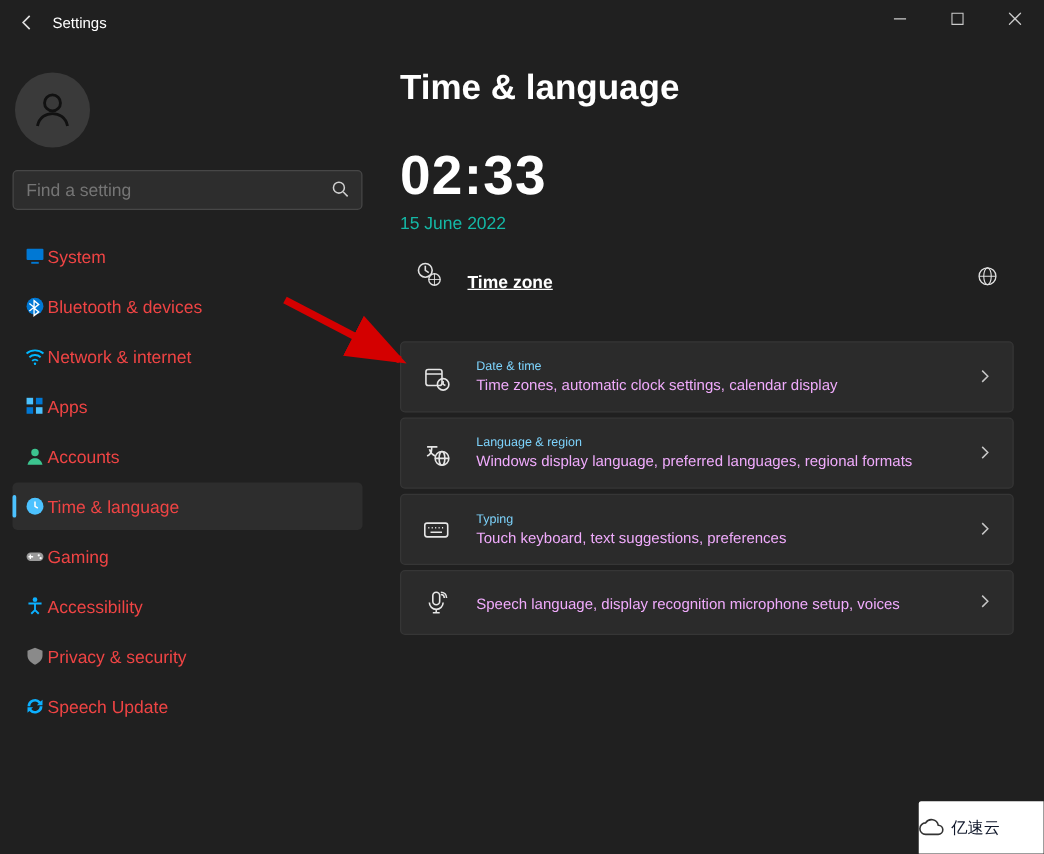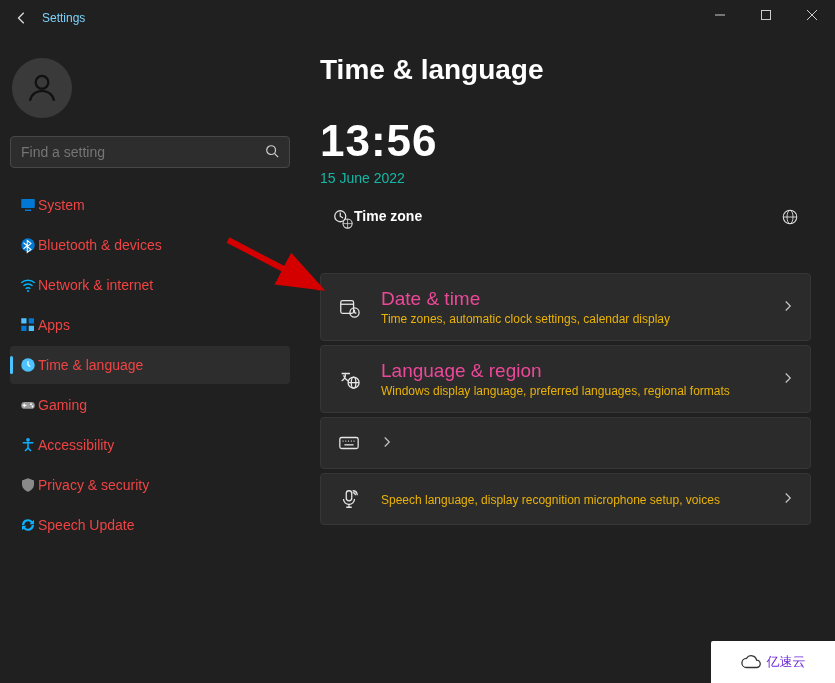--- a/index.html
+++ b/index.html
@@ -14,21 +14,21 @@
   }
   
   .titlebar {
     height: 36px; display: flex; align-items: center;
     padding-left: 8px;
   }
   .titlebar .back {
     width: 28px; height: 28px; display: flex; align-items: center; justify-content: center;
     color: #ddd; cursor: default;
   }
-  .titlebar .title { font-size: 12px; color: #7dd3fc; margin-left: 6px; }
+  .titlebar .title { font-size: 12px; color: #ffffff; margin-left: 6px; }
   .win-controls { position: absolute; top: 0; right: 0; display: flex; }
   .win-btn { width: 46px; height: 30px; display: flex; align-items: center; justify-content: center; color: #ccc; }
   
   .app { display: flex; height: calc(100% - 36px); }
   .sidebar { width: 300px; padding: 12px 10px 0 10px; }
   .content { flex: 1; padding: 18px 24px 0 20px; overflow: auto; }
   
   .avatar {
     width: 60px; height: 60px; border-radius: 50%;
     background: #3a3a3a; display: flex; align-items: center; justify-content: center;
@@ -56,44 +56,44 @@
   .nav-item.selected::before {
     content: ""; position: absolute; left: 0; top: 10px; bottom: 10px;
     width: 3px; background: #4cc2ff; border-radius: 2px;
   }
   .nav-item .nicon { width: 20px; height: 20px; display: flex; align-items: center; justify-content: center; }
   
   .page-title { font-size: 28px; font-weight: 600; margin-bottom: 30px; }
   .clock { font-size: 44px; font-weight: 600; letter-spacing: 1px; }
   .date { font-size: 14px; color: #14b8a6; margin-top: 4px; margin-bottom: 18px; }
   .tz-row {
-    display: flex; align-items: flex-start; 
-    padding: 4px 12px; margin-bottom: 36px;
+    display: flex; align-items: flex-end; gap: 20px;
+    padding: 4px 12px; margin-bottom: 36px; text-decoration: underline;
   }
   .tz-row .tz-label { font-size: 14px; font-weight: 600; flex: 1; }
   .tz-row .tz-icon, .tz-row .tz-globe { color: #e0e0e0; }
   
   .cards { display: flex; flex-direction: column; gap: 4px; }
   .card {
     background: #2b2b2b; border: 1px solid #363636; border-radius: 4px;
     display: flex; align-items: center; gap: 20px;
     padding: 14px 16px; cursor: default;
   }
   .card .cicon { width: 24px; display: flex; align-items: center; justify-content: center; color: #e6e6e6; }
   .card .ctext { flex: 1; }
-  .card .ctitle { font-size: 19px; color: #ec4899; }
-  .card .cdesc { font-size: 12px; color: #eab308; margin-top: 2px; }
+  .card .ctitle { font-size: 10px; color: #7dd3fc; }
+  .card .cdesc { font-size: 12px; color: #f0abfc; margin-top: 2px; }
   .card .chev { color: #c6c6c6; }
   
   .arrow { position: absolute; left: 210px; top: 220px; pointer-events: none; }
   
   .watermark {
     position: absolute; right: 0; bottom: 0;
-    background: #ffffff; color: #6d28d9;
-    width: 124px; height: 42px; display: flex; align-items: center; justify-content: center;
+    background: #ffffff; color: #0f172a;
+    width: 100px; height: 42px; display: flex; align-items: center; justify-content: flex-start;
     font-size: 13px; border-top-left-radius: 2px;
   }
   .watermark svg { margin-right: 4px; }
 </style>
 </head>
 <body>
 
 <div class="titlebar">
   <div class="back">
     <svg width="14" height="14" viewBox="0 0 16 16">
@@ -171,20 +171,29 @@
           <span class="nicon">
             <svg width="18" height="18" viewBox="0 0 24 24">
               <rect x="3" y="3" width="7" height="7" fill="#4cc2ff"></rect>
               <rect x="13" y="3" width="7" height="7" fill="#0078d4"></rect>
               <rect x="3" y="13" width="7" height="7" fill="#0078d4"></rect>
               <rect x="13" y="13" width="7" height="7" fill="#4cc2ff"></rect>
             </svg>
           </span>
           <span>Apps</span>
         </div>
+        <div class="nav-item">
+          <span class="nicon">
+            <svg width="18" height="18" viewBox="0 0 24 24">
+              <circle cx="12" cy="8" r="4" fill="#3cc48f"></circle>
+              <path d="M4 21c1-5 5-7 8-7s7 2 8 7z" fill="#3cc48f"></path>
+            </svg>
+          </span>
+          <span>Accounts</span>
+        </div>
         <div class="nav-item selected">
           <span class="nicon">
             <svg width="18" height="18" viewBox="0 0 24 24">
               <circle cx="12" cy="12" r="9" fill="#4cc2ff"></circle>
               <path d="M12 7v5l3 2" stroke="#fff" stroke-width="1.6" fill="none"></path>
             </svg>
           </span>
           <span>Time &amp; language</span>
         </div>
         <div class="nav-item">
@@ -222,21 +231,21 @@
               <path d="M20 12a8 8 0 01-14 5l-2 2v-6h6l-2 2a5 5 0 009-3" fill="#0cb0ff"></path>
             </svg>
           </span>
           <span>Speech Update</span>
         </div>
       </div>
   </div>
 
   <div class="content">
     <div class="page-title">Time &amp; language</div>
-    <div class="clock">13:56</div>
+    <div class="clock">02:33</div>
     <div class="date">15 June 2022</div>
 
     <div class="tz-row">
       <span class="tz-icon">
         <svg width="22" height="22" viewBox="0 0 24 24">
             <circle cx="9" cy="9" r="6" stroke="#e0e0e0" stroke-width="1.4" fill="none"></circle>
             <path d="M9 5v4l3 2" stroke="#e0e0e0" stroke-width="1.4" fill="none"></path>
             <circle cx="17" cy="17" r="5" stroke="#e0e0e0" stroke-width="1.2" fill="#202020"></circle>
             <path d="M12 17h10M17 12v10" stroke="#e0e0e0" stroke-width="0.8"></path>
           </svg>
@@ -295,20 +304,24 @@
             <svg width="22" height="22" viewBox="0 0 24 24">
               <rect x="2" y="6" width="20" height="12" rx="2" stroke="#e6e6e6" stroke-width="1.4" fill="none"></rect>
               <line x1="5" y1="10" x2="6" y2="10" stroke="#e6e6e6" stroke-width="1.4" fill="none"></line>
               <line x1="8" y1="10" x2="9" y2="10" stroke="#e6e6e6" stroke-width="1.4" fill="none"></line>
               <line x1="11" y1="10" x2="12" y2="10" stroke="#e6e6e6" stroke-width="1.4" fill="none"></line>
               <line x1="14" y1="10" x2="15" y2="10" stroke="#e6e6e6" stroke-width="1.4" fill="none"></line>
               <line x1="17" y1="10" x2="18" y2="10" stroke="#e6e6e6" stroke-width="1.4" fill="none"></line>
               <line x1="7" y1="14" x2="17" y2="14" stroke="#e6e6e6" stroke-width="1.4" fill="none"></line>
             </svg>
           </span>
+    <span class="ctext">
+      <div class="ctitle">Typing</div>
+      <div class="cdesc">Touch keyboard, text suggestions, preferences</div>
+    </span>
     <span class="chev">
       <svg width="12" height="12" viewBox="0 0 16 16">
               <path d="M5 2l6 6-6 6" stroke="#c6c6c6" stroke-width="1.6" fill="none"></path>
             </svg>
     </span>
         </div>
         <div class="card">
     <span class="cicon">
             <svg width="22" height="22" viewBox="0 0 24 24">
               <rect x="9" y="3" width="6" height="11" rx="3" stroke="#e6e6e6" stroke-width="1.4" fill="none"></rect>

